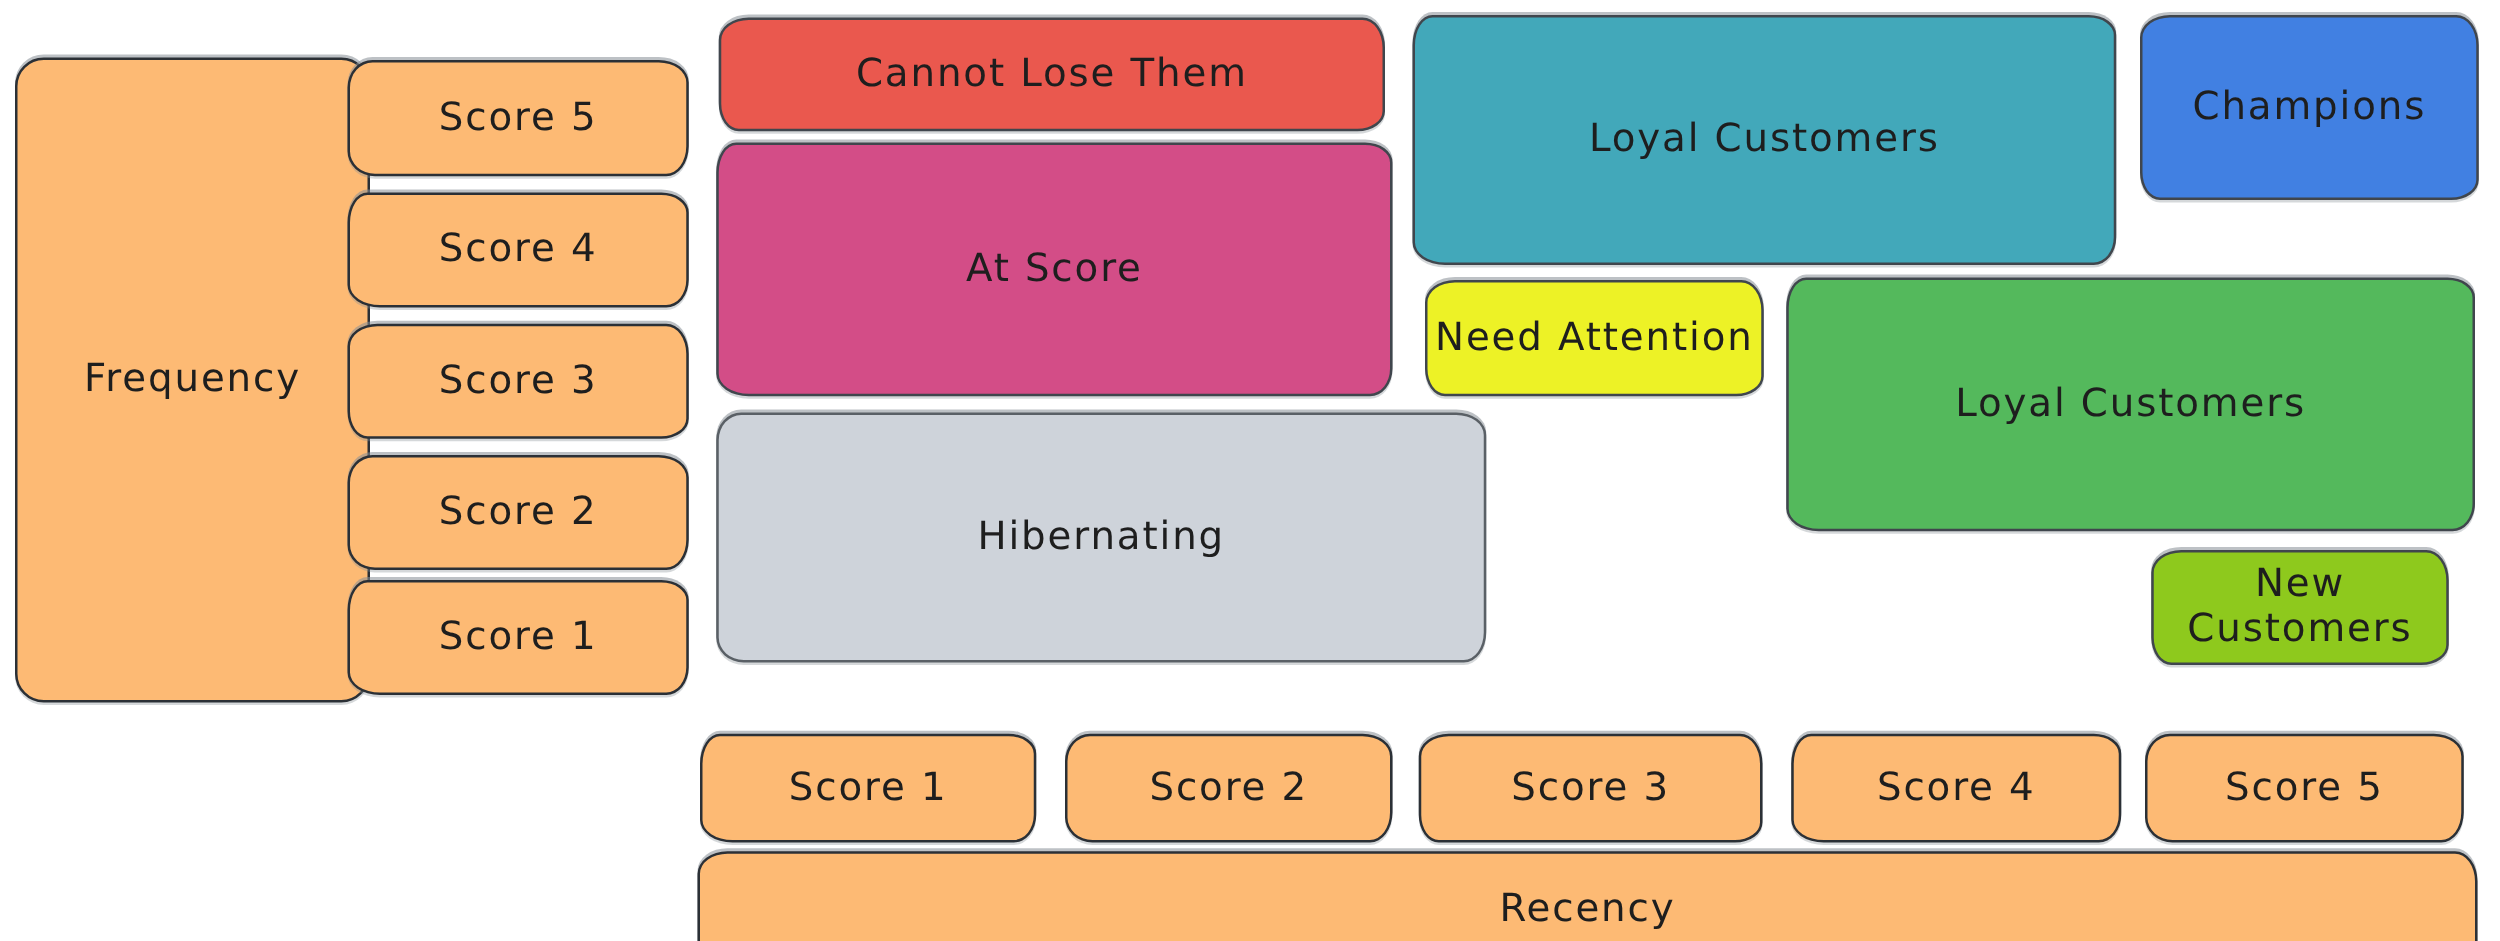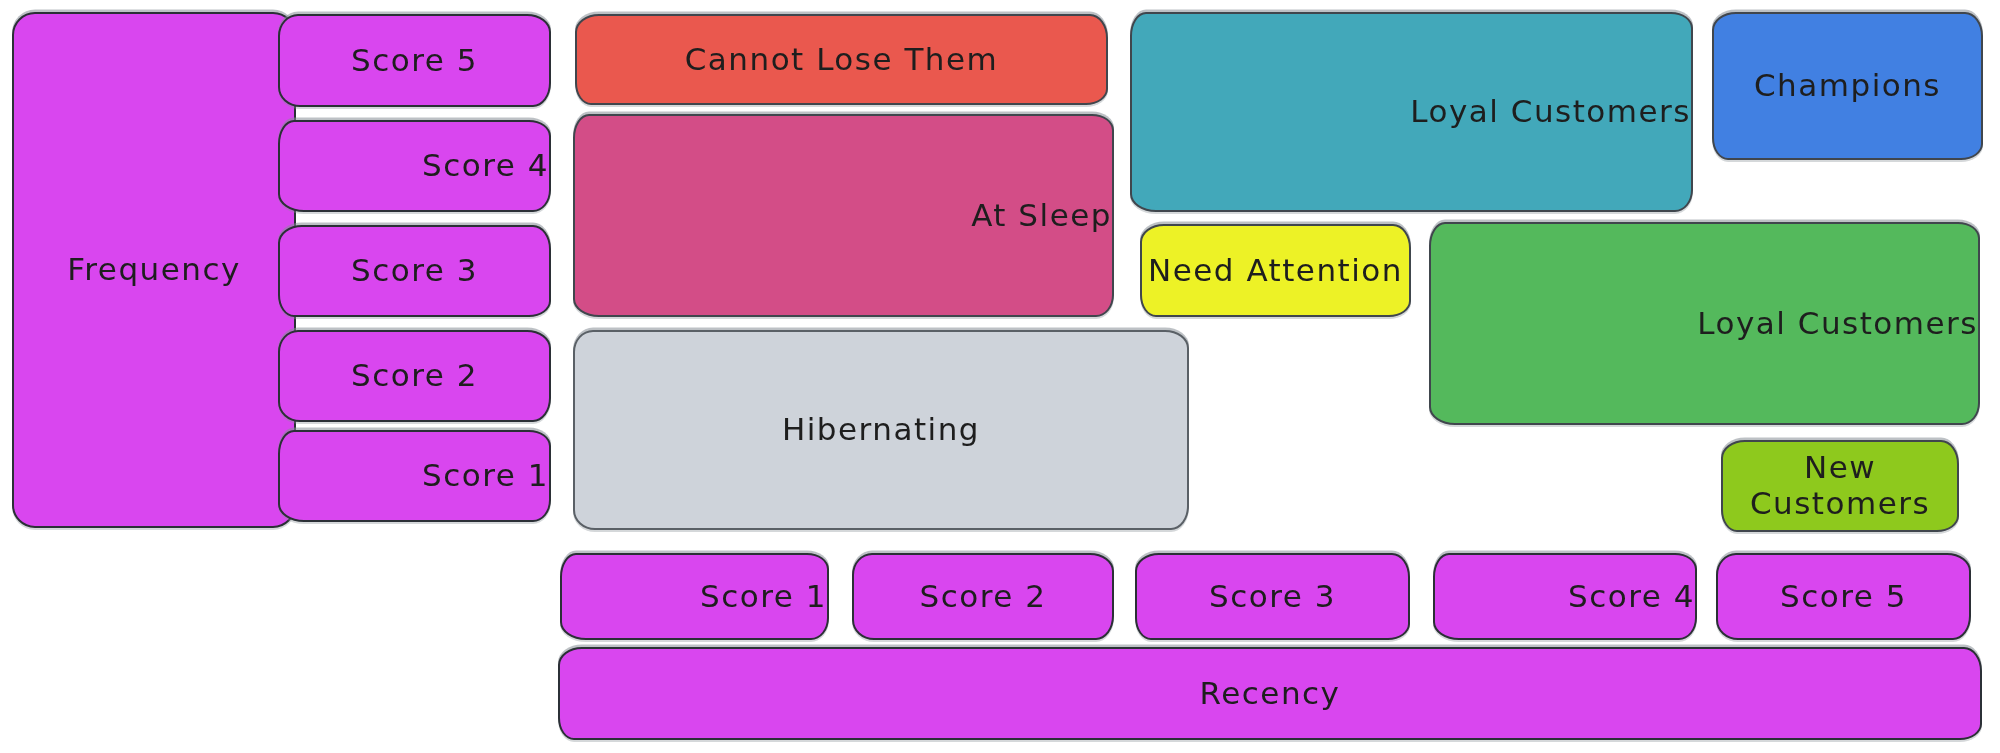--- a/index.html
+++ b/index.html
@@ -26,29 +26,30 @@
     font-size: 31px;
     font-weight: 500;
     letter-spacing: 1.5px;
     line-height: 1.15;
     color: #1e1e1e;
     border: 2.5px solid #343a40;
     border-radius: 20px 24px 18px 22px / 22px 18px 24px 20px;
     box-shadow: 0 -2.5px 0 rgba(134, 142, 150, 0.55), 0 2px 0 rgba(134, 142, 150, 0.35);
   }
   .white {
-    background: #d946ef;
+    background: #fdba74;
     border-color: #2b3036;
     border-width: 2px;
+    margin-top: 34px;
   }
   .seg {
     border-color: #40464d;
   }
   .wob-a { border-radius: 24px 18px 22px 16px / 18px 24px 16px 22px; }
-  .wob-b { border-radius: 16px 22px 18px 26px / 24px 16px 22px 18px; justify-content: flex-end; }
+  .wob-b { border-radius: 16px 22px 18px 26px / 24px 16px 22px 18px; }
 </style>
 </head>
 <body>
 
 <div id="canvas">
 
   <div class="box white wob-a" style="left:12px; top:12px; width:284px; height:516px;border-radius:23px;">
     <span>Frequency</span>
   </div>
 
@@ -65,21 +66,21 @@
     <span>Score 2</span>
   </div>
   <div class="box white wob-b" style="left:278px; top:430px; width:273px; height:92px;">
     <span>Score 1</span>
   </div>
 
   <div class="box seg wob-a" style="left: 575px; top: 14px; width: 533px; height: 91px; background: rgb(234, 88, 78);">
     <span>Cannot Lose Them</span>
   </div>
   <div class="box seg wob-b" style="left: 573px; top: 114px; width: 541px; height: 203px; background: rgb(211, 77, 135);">
-    <span>At Sleep</span>
+    <span>At Score</span>
   </div>
   <div class="box seg" style="left: 573px; top: 330px; width: 616px; height: 200px; border-color: rgb(90, 96, 102); background: rgb(206, 211, 218);">
     <span>Hibernating</span>
   </div>
 
   <div class="box seg wob-b" style="left: 1130px; top: 12px; width: 563px; height: 200px; background: rgb(66, 168, 186);">
     <span>Loyal Customers</span>
   </div>
   <div class="box seg wob-a" style="left: 1140px; top: 224px; width: 271px; height: 93px; background: rgb(237, 242, 38);">
     <span>Need Attention</span>

